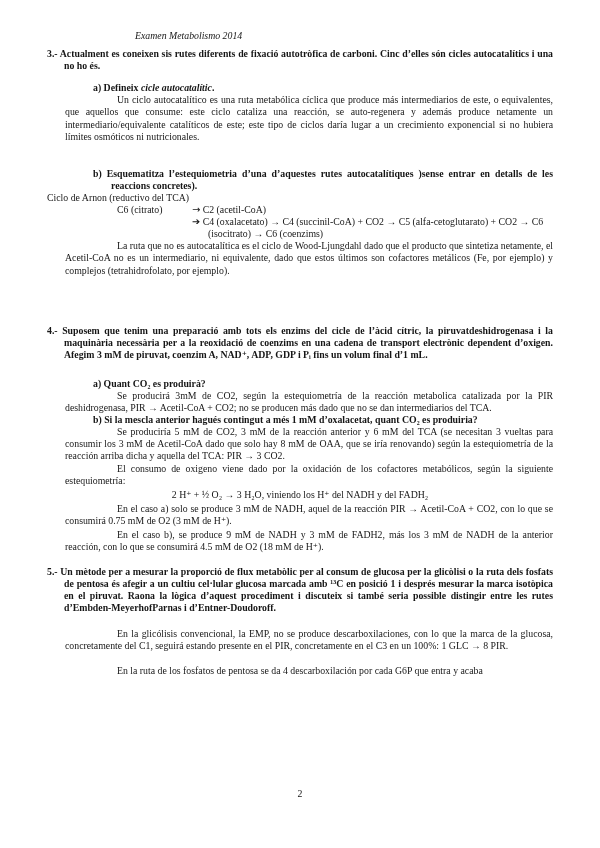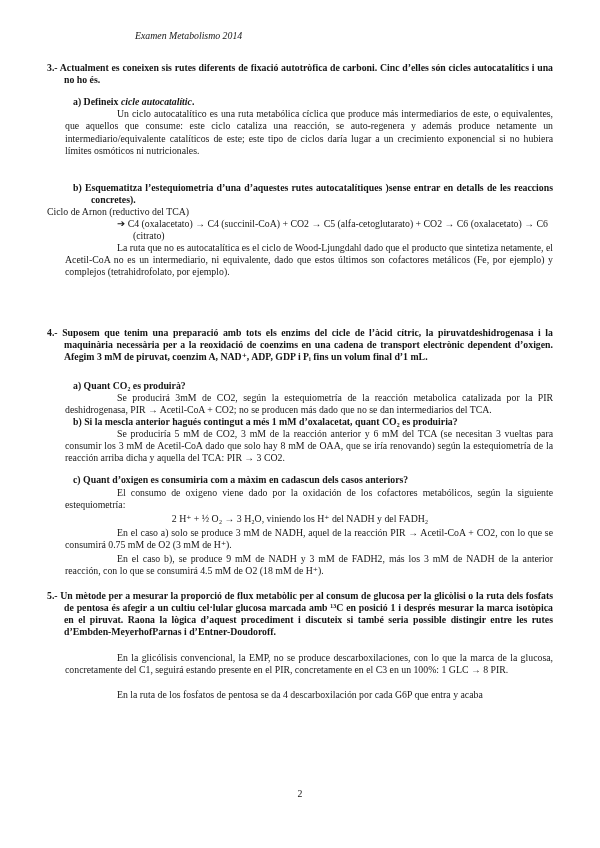--- a/index.html
+++ b/index.html
@@ -5,22 +5,22 @@
   html,body{margin:0;padding:0;background:#ffffff;}
   .page{
     width:600px;height:848px;box-sizing:border-box;position:relative;
     background:#ffffff;color:#161616;
     font-family:"Liberation Serif","DejaVu Serif","DejaVu Sans",serif;
     font-size:9.8px;line-height:12.1px;
     padding:30px 47px 0 47px;overflow:hidden;
   }
   .hdr{font-style:italic;margin-left:88px;}
   p{margin:0;}
-  .q{font-weight:bold;text-align:justify;padding-left:17px;text-indent:-17px;margin-top:20px;}
-  .sub{font-weight:bold;text-align:justify;margin-left:28px;text-indent:-18px;margin-top:10px;padding-left:16px;}
+  .q{font-weight:bold;text-align:justify;padding-left:17px;text-indent:-17px;margin-top:6px;}
+  .sub{font-weight:bold;text-align:justify;margin-left:48px;text-indent:-18px;margin-top:10px;padding-left:16px;}
   .ans{text-align:justify;margin-left:18px;text-indent:52px;}
   .center{}
   .eq{text-align:center;margin-top:2px;margin-bottom:2px;}
   .m0{margin-top:0 !important;}
   .xs{margin-top:2px !important;}
   .sp{margin-top:13px !important;}
   .md{margin-top:17px !important;}
   .lg{margin-top:25px !important;}
   .xl{margin-top:48px !important;}
   .it{font-style:italic;}
@@ -37,31 +37,32 @@
 
 <div class="page">
   <div class="hdr">Examen Metabolismo 2014</div>
   <main>
       <p class="q"><span>3.- Actualment es coneixen sis rutes diferents de fixació autotròfica de carboni. Cinc d’elles són cicles autocatalítics i una no ho és.</span></p>
       <p class="sub"><span>a) Defineix </span><span class="it">cicle autocatalític</span><span>.</span></p>
       <p class="ans"><span>Un ciclo autocatalítico es una ruta metabólica cíclica que produce más intermediarios de este, o equivalentes, que aquellos que consume: este ciclo cataliza una reacción, se auto-regenera y además produce netamente un intermediario/equivalente catalíticos de este; este tipo de ciclos daría lugar a un crecimiento exponencial si no hubiera límites osmóticos ni nutricionales.</span></p>
       <p class="sub lg"><span>b) Esquematitza l’estequiometria d’una d’aquestes rutes autocatalítiques )sense entrar en detalls de les reaccions concretes).</span></p>
       <p class="center"><span>Ciclo de Arnon (reductivo del TCA)</span></p>
       <div class="scheme">
+        <span class="scheme-label">C6 (citrato)</span>
         <div class="scheme-right">
-          <div class="scheme-row"><span class="scheme-arrow b">➔</span> <span>C4 (oxalacetato) → C4 (succinil-CoA) + CO2 → C5 (alfa-cetoglutarato) + CO2 → C6 (oxalacetato) → C6 (citrato)</span></div>
+          <div class="scheme-row"><span class="scheme-arrow">→</span> <span>C2 (acetil-CoA)</span></div>
+          <div class="scheme-row"><span class="scheme-arrow b">➔</span> <span>C4 (oxalacetato) → C4 (succinil-CoA) + CO2 → C5 (alfa-cetoglutarato) + CO2 → C6 (isocitrato) → C6 (coenzims)</span></div>
         </div>
       </div>
       <p class="ans"><span>La ruta que no es autocatalítica es el ciclo de Wood-Ljungdahl dado que el producto que sintetiza netamente, el Acetil-CoA no es un intermediario, ni equivalente, dado que estos últimos son cofactores metálicos (Fe, por ejemplo) y complejos (tetrahidrofolato, por ejemplo).</span></p>
       <p class="q xl"><span>4.- Suposem que tenim una preparació amb tots els enzims del cicle de l’àcid cítric, la piruvatdeshidrogenasa i la maquinària necessària per a la reoxidació de coenzims en una cadena de transport electrònic dependent d’oxigen. Afegim 3 mM de piruvat, coenzim A, NAD⁺, ADP, GDP i Pᵢ fins un volum final d’1 mL.</span></p>
       <p class="sub md"><span>a) Quant CO₂ es produirà?</span></p>
       <p class="ans"><span>Se producirá 3mM de CO2, según la estequiometría de la reacción metabolica catalizada por la PIR deshidrogenasa, PIR → Acetil-CoA + CO2; no se producen más dado que no se dan intermediarios del TCA.</span></p>
       <p class="sub m0"><span>b) Si la mescla anterior hagués contingut a més 1 mM d’oxalacetat, quant CO₂ es produiria?</span></p>
       <p class="ans"><span>Se produciría 5 mM de CO2, 3 mM de la reacción anterior y 6 mM del TCA (se necesitan 3 vueltas para consumir los 3 mM de Acetil-CoA dado que solo hay 8 mM de OAA, que se iría renovando) según la estequiometría de la reacción arriba dicha y aquella del TCA: PIR → 3 CO2.</span></p>
-      <p class="sub"><span>c) Quant d’oxigen es consumiria com a màxim en cadascun dels casos anteriors?</span></p>
       <p class="ans"><span>El consumo de oxigeno viene dado por la oxidación de los cofactores metabólicos, según la siguiente estequiometría:</span></p>
       <p class="eq"><span>2 H⁺ + ½ O₂ → 3 H₂O, viniendo los H⁺ del NADH y del FADH₂</span></p>
       <p class="ans"><span>En el caso a) solo se produce 3 mM de NADH, aquel de la reacción PIR → Acetil-CoA + CO2, con lo que se consumirá 0.75 mM de O2 (3 mM de H⁺).</span></p>
       <p class="ans xs"><span>En el caso b), se produce 9 mM de NADH y 3 mM de FADH2, más los 3 mM de NADH de la anterior reacción, con lo que se consumirá 4.5 mM de O2 (18 mM de H⁺).</span></p>
       <p class="q sp"><span>5.- Un mètode per a mesurar la proporció de flux metabòlic per al consum de glucosa per la glicòlisi o la ruta dels fosfats de pentosa és afegir a un cultiu cel·lular glucosa marcada amb ¹³C en posició 1 i després mesurar la marca isotòpica en el piruvat. Raona la lògica d’aquest procediment i discuteix si també seria possible distingir entre les rutes d’Embden-MeyerhofParnas i d’Entner-Doudoroff.</span></p>
       <p class="ans sp"><span>En la glicólisis convencional, la EMP, no se produce descarboxilaciones, con lo que la marca de la glucosa, concretamente del C1, seguirá estando presente en el PIR, concretamente en el C3 en un 100%: 1 GLC → 8 PIR.</span></p>
       <p class="ans sp"><span>En la ruta de los fosfatos de pentosa se da 4 descarboxilación por cada G6P que entra y acaba</span></p>
     </main>
   <div class="pagenum">2</div>
 </div>

